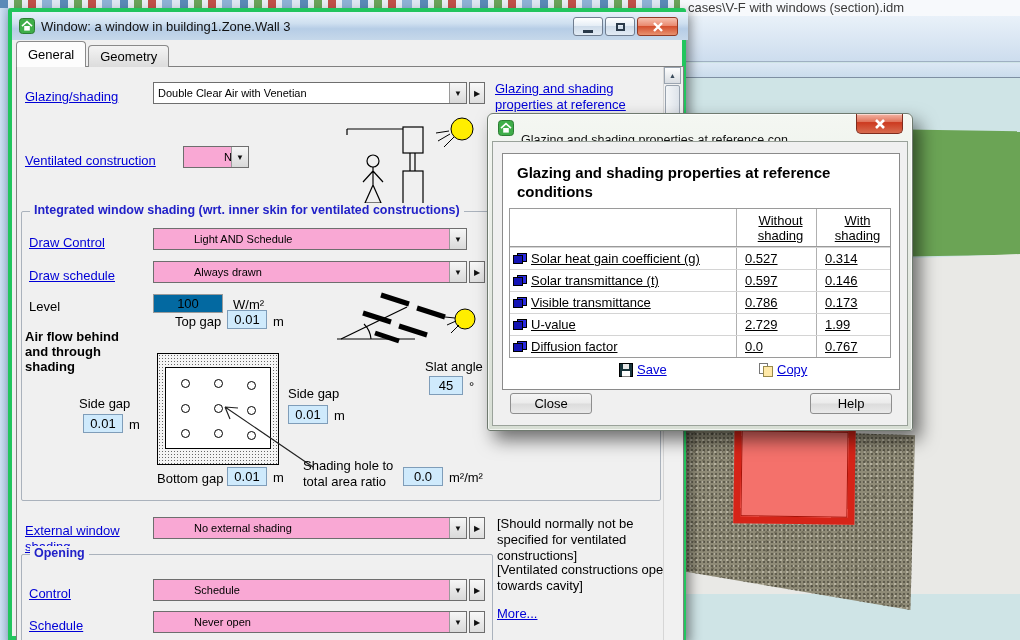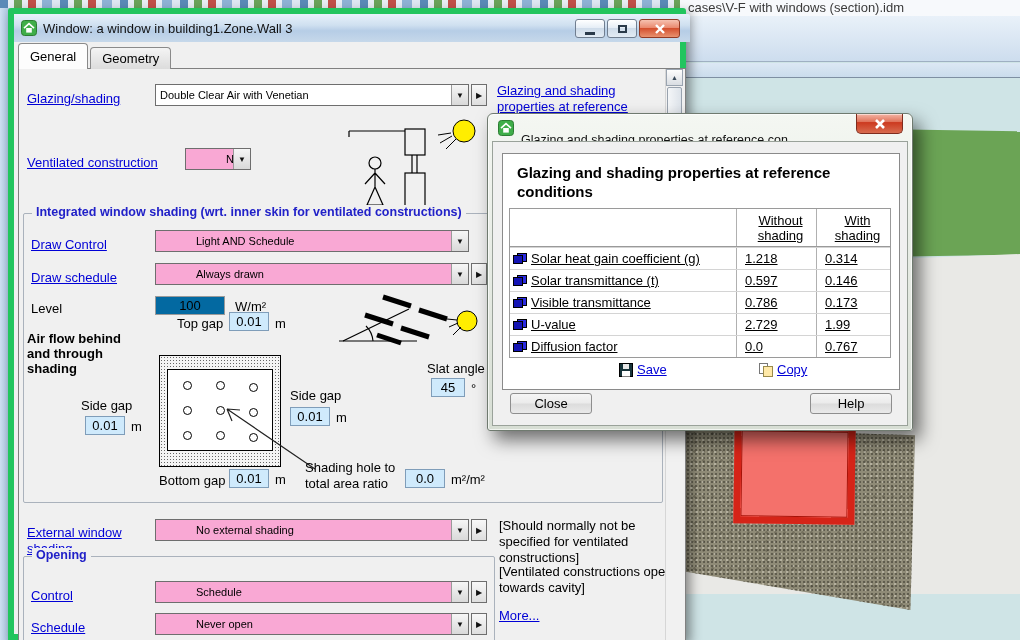--- a/index.html
+++ b/index.html
@@ -31,21 +31,21 @@
       radial-gradient(rgba(70,66,52,.35) 1px,transparent 1.6px);
     background-size:4px 4px,6px 6px,9px 9px; background-position:0 0,2px 3px,4px 1px;
     clip-path:polygon(0 0,100% 4%,98% 100%,0 79%); }
   .v-ground { position:absolute; left:0; top:485px; width:340px; height:155px; background:#5d9c45;
     clip-path:polygon(0 55%,68% 79%,100% 59%,100% 100%,0 100%); }
   .v-redwin { position:absolute; left:54px; top:346px; width:121px; height:100px;
     background:#f4716b; border:7px solid #d52418; box-shadow:inset 0 0 0 1px #a51208; transform:rotate(.8deg); }
 
   
   .mainwin { position:absolute; left:8px; top:8px; width:678px; height:632px; background:#f0f0f0;
-    border:6px solid #22c55e; border-radius:3px 3px 0 0; box-shadow:4px 5px 12px rgba(0,0,0,.45); z-index:10; }
+    border:4px solid #22c55e; border-radius:3px 3px 0 0; box-shadow:4px 5px 12px rgba(0,0,0,.45); z-index:10; }
   .titlebar { position:absolute; left:0; top:0; width:676px; height:28px; border-radius:2px 2px 0 0;
     background:linear-gradient(#e8f1fa,#cfe0f0 40%,#b6cde6 60%,#c6d8ea); display:flex; align-items:center; }
   .titlebar .wicon { margin:0 6px 0 7px; width:16px; height:16px; flex:0 0 16px; }
   .title-text { font-size:13px; color:#111; white-space:nowrap; }
   .capbtns { position:absolute; right:10px; top:5px; display:flex; gap:2px; }
   .cap-btn { width:30px; height:19px; border:1px solid #707e90; border-radius:3px;
     background:linear-gradient(#ffffff,#e6eef6 45%,#cfdcea 50%,#e2ebf4);
     display:flex; align-items:center; justify-content:center; }
   .cap-btn.close { width:41px; border-color:#923a24;
     background:linear-gradient(#f6c1b0,#ea8a70 45%,#d4502f 50%,#e8926f); }
@@ -353,21 +353,21 @@
           <div class="prow head">
             <div class="pc c1"></div>
             <div class="pc c2" style="white-space:normal;">Without shading</div>
             <div class="pc c3" style="white-space:normal;">With shading</div>
           </div>
           <div class="prow">
             <div class="pc c1">
                 <span class="objicon"></span>
                 <span>Solar heat gain coefficient (g)</span>
               </div>
-            <div class="pc c2">1.218</div>
+            <div class="pc c2">0.527</div>
             <div class="pc c3">0.314</div>
           </div>
           <div class="prow">
             <div class="pc c1">
                 <span class="objicon"></span>
                 <span>Solar transmittance (t)</span>
               </div>
             <div class="pc c2">0.597</div>
             <div class="pc c3">0.146</div>
           </div>

